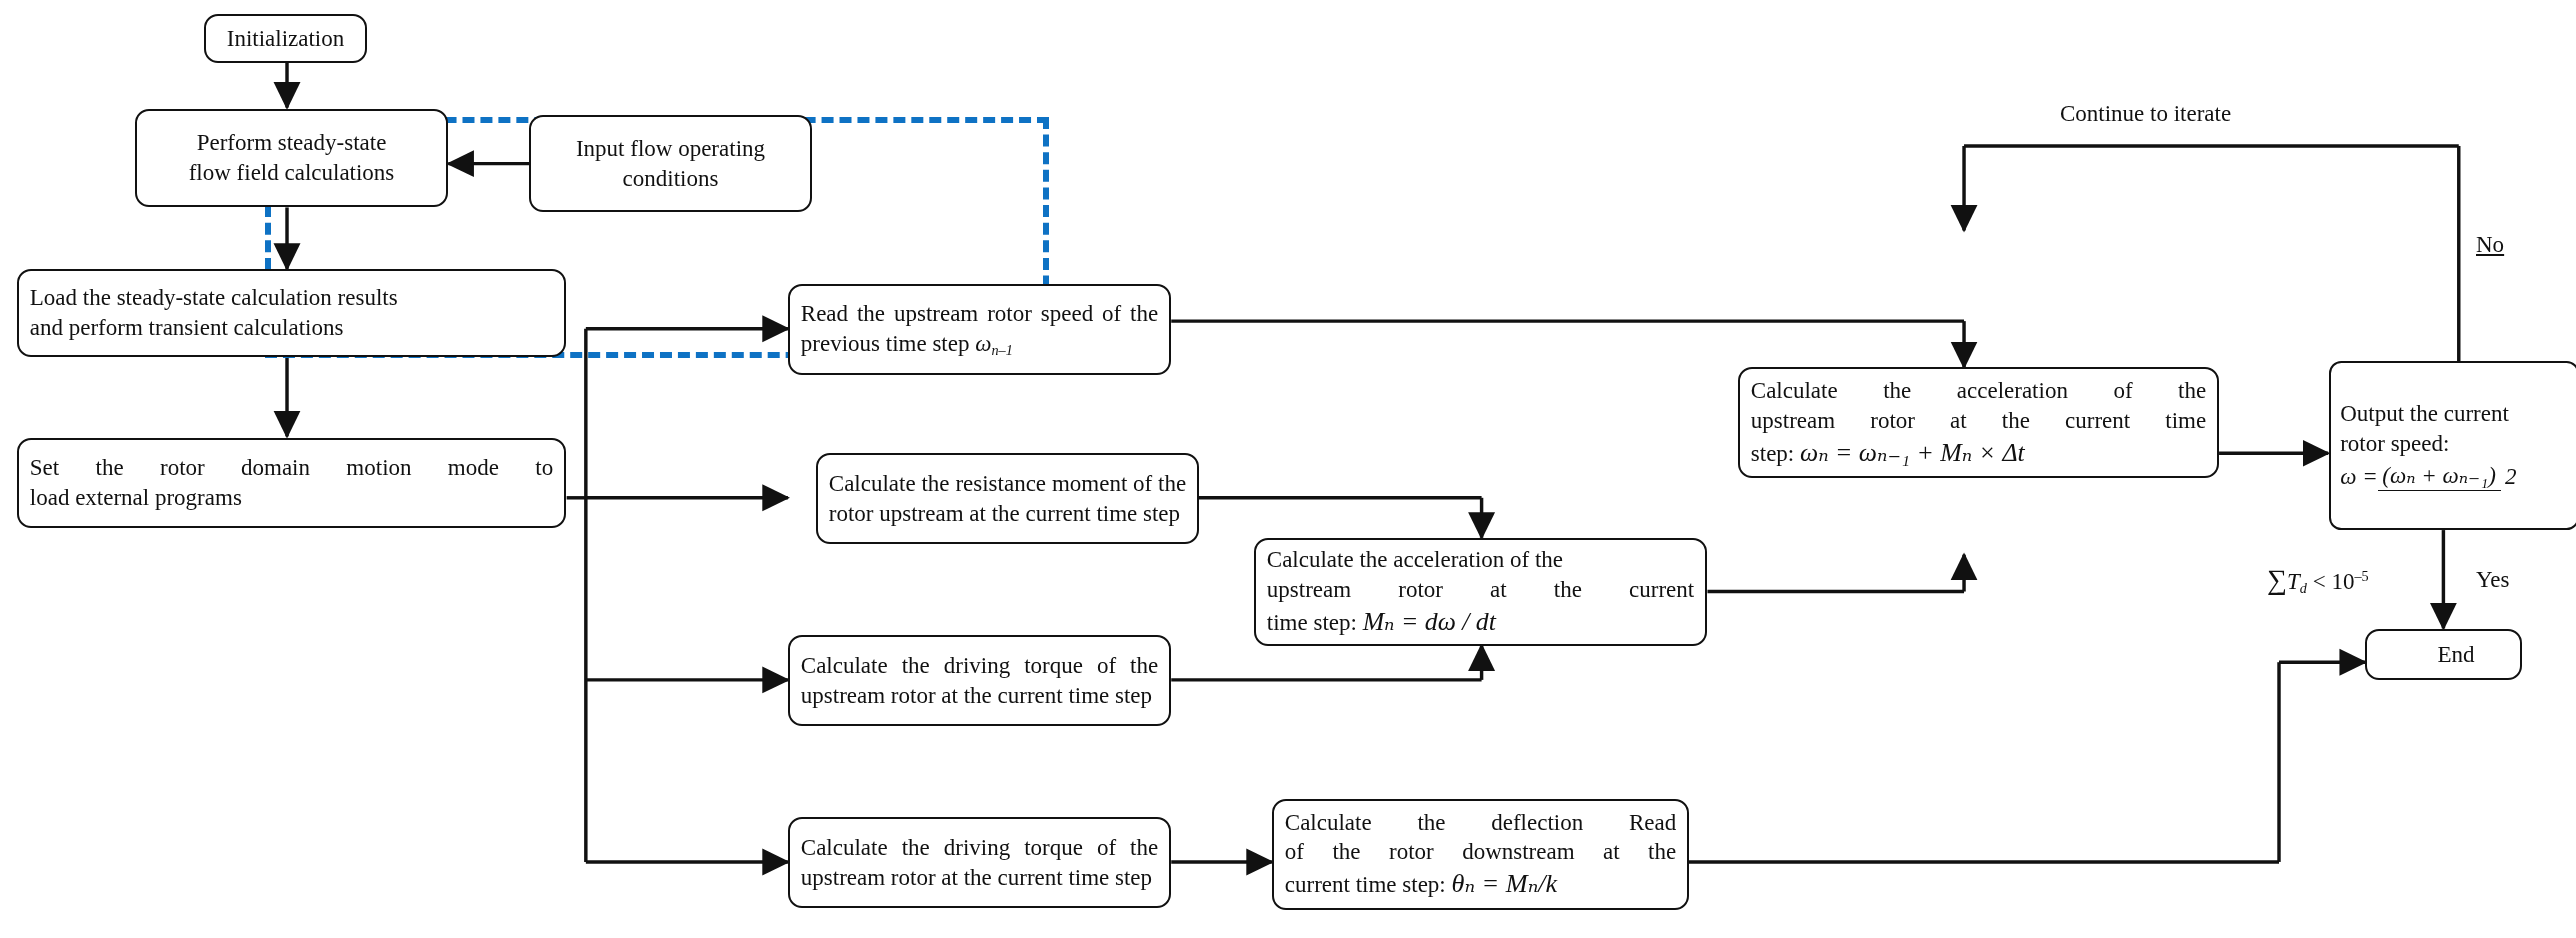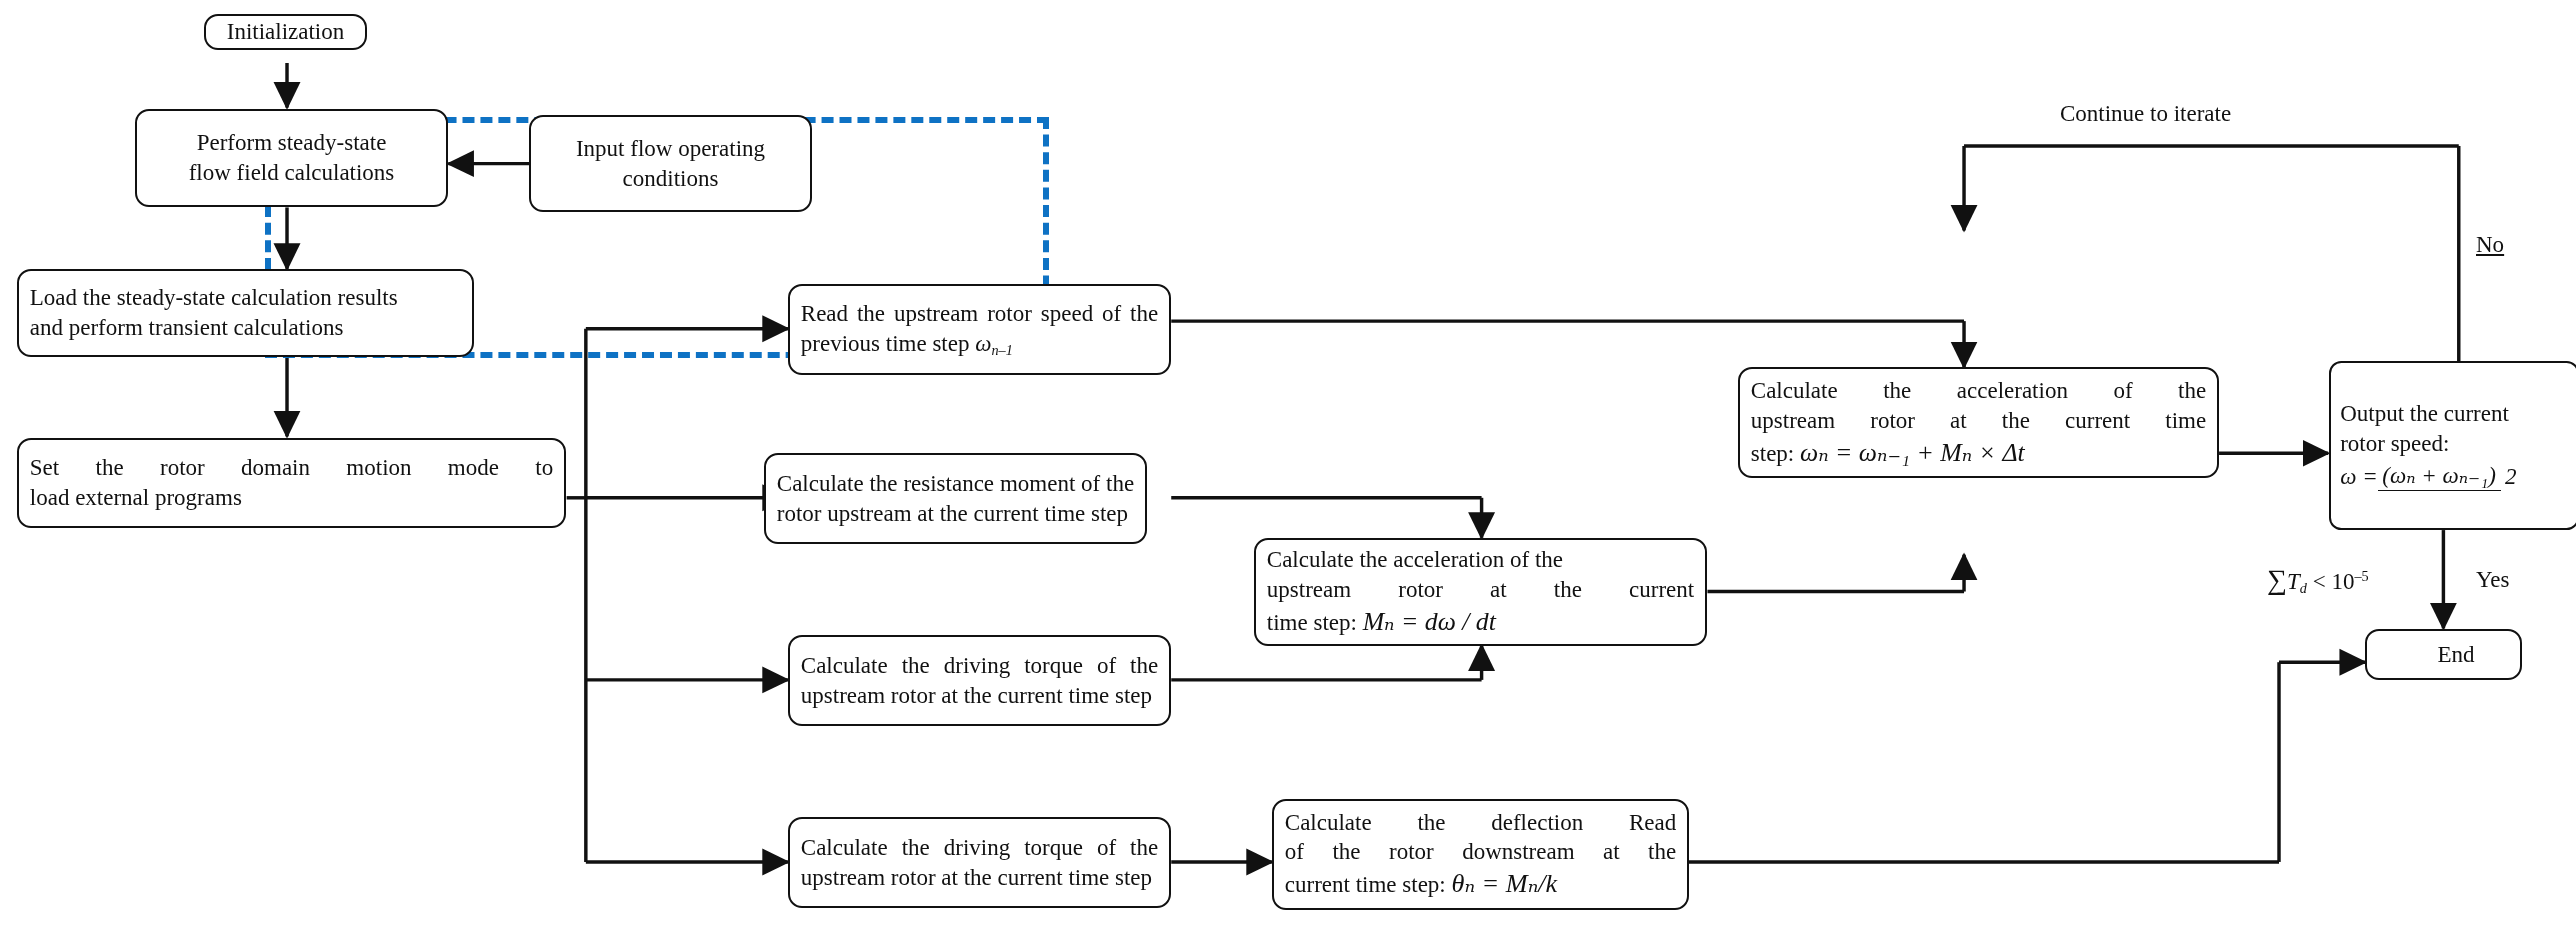--- a/index.html
+++ b/index.html
@@ -120,39 +120,39 @@
       <path d="M3180,690 L3180,818" marker-end="url(#ah)"></path>
 
       <path d="M2198,1122 L2966,1122"></path>
       <path d="M2966,1122 L2966,862"></path>
       <path d="M2966,862 L3078,862" marker-end="url(#ah)"></path>
 
       <line x1="1524" y1="1122" x2="1655" y2="1122" marker-end="url(#ah)"></line>
     </g>
   </svg>
 
-  <div class="node" style="left:204px; top:14px; width:163px; height:36px;">
+  <div class="node" style="left:204px; top:14px; width:163px; height:49px;">
     <div class="txt ctr">Initialization</div>
   </div>
 
   <div class="node" style="left:135px; top:109px; width:313px; height:98px;">
     <div class="txt ctr">
       <div>Perform steady-state</div>
       <div>flow field calculations</div>
     </div>
   </div>
 
   <div class="node" style="left:529px; top:115px; width:283px; height:97px;">
     <div class="txt ctr">
       <div>Input flow operating</div>
       <div>conditions</div>
     </div>
   </div>
 
-  <div class="node" style="left:17px; top:269px; width:457px; height:88px;">
+  <div class="node" style="left:17px; top:269px; width:549px; height:88px;">
     <div class="txt lft">
       <div>Load the steady-state calculation results</div>
       <div>and perform transient calculations</div>
     </div>
   </div>
 
   <div class="node" style="left:17px; top:438px; width:549px; height:90px;">
     <div class="txt lft">
       <div class="just">Set the rotor domain motion mode to</div>
       <div>load external programs</div>
@@ -161,21 +161,21 @@
 
   <div class="node" style="left:788px; top:284px; width:383px; height:91px;">
     <div class="txt lft">
       <div class="just">Read  the  upstream  rotor  speed  of  the</div>
       <div>
         <span>previous time step </span><span class="mth">ω</span><sub>n–1</sub>
       </div>
     </div>
   </div>
 
-  <div class="node" style="left:764px; top:453px; width:383px; height:91px;">
+  <div class="node" style="left:816px; top:453px; width:383px; height:91px;">
     <div class="txt lft">
       <div class="just">Calculate  the  resistance  moment  of  the</div>
       <div>rotor upstream at the current time step</div>
     </div>
   </div>
 
   <div class="node" style="left:788px; top:635px; width:383px; height:91px;">
     <div class="txt lft">
       <div class="just">Calculate  the  driving  torque  of  the</div>
       <div>upstream rotor at the current time step</div>

